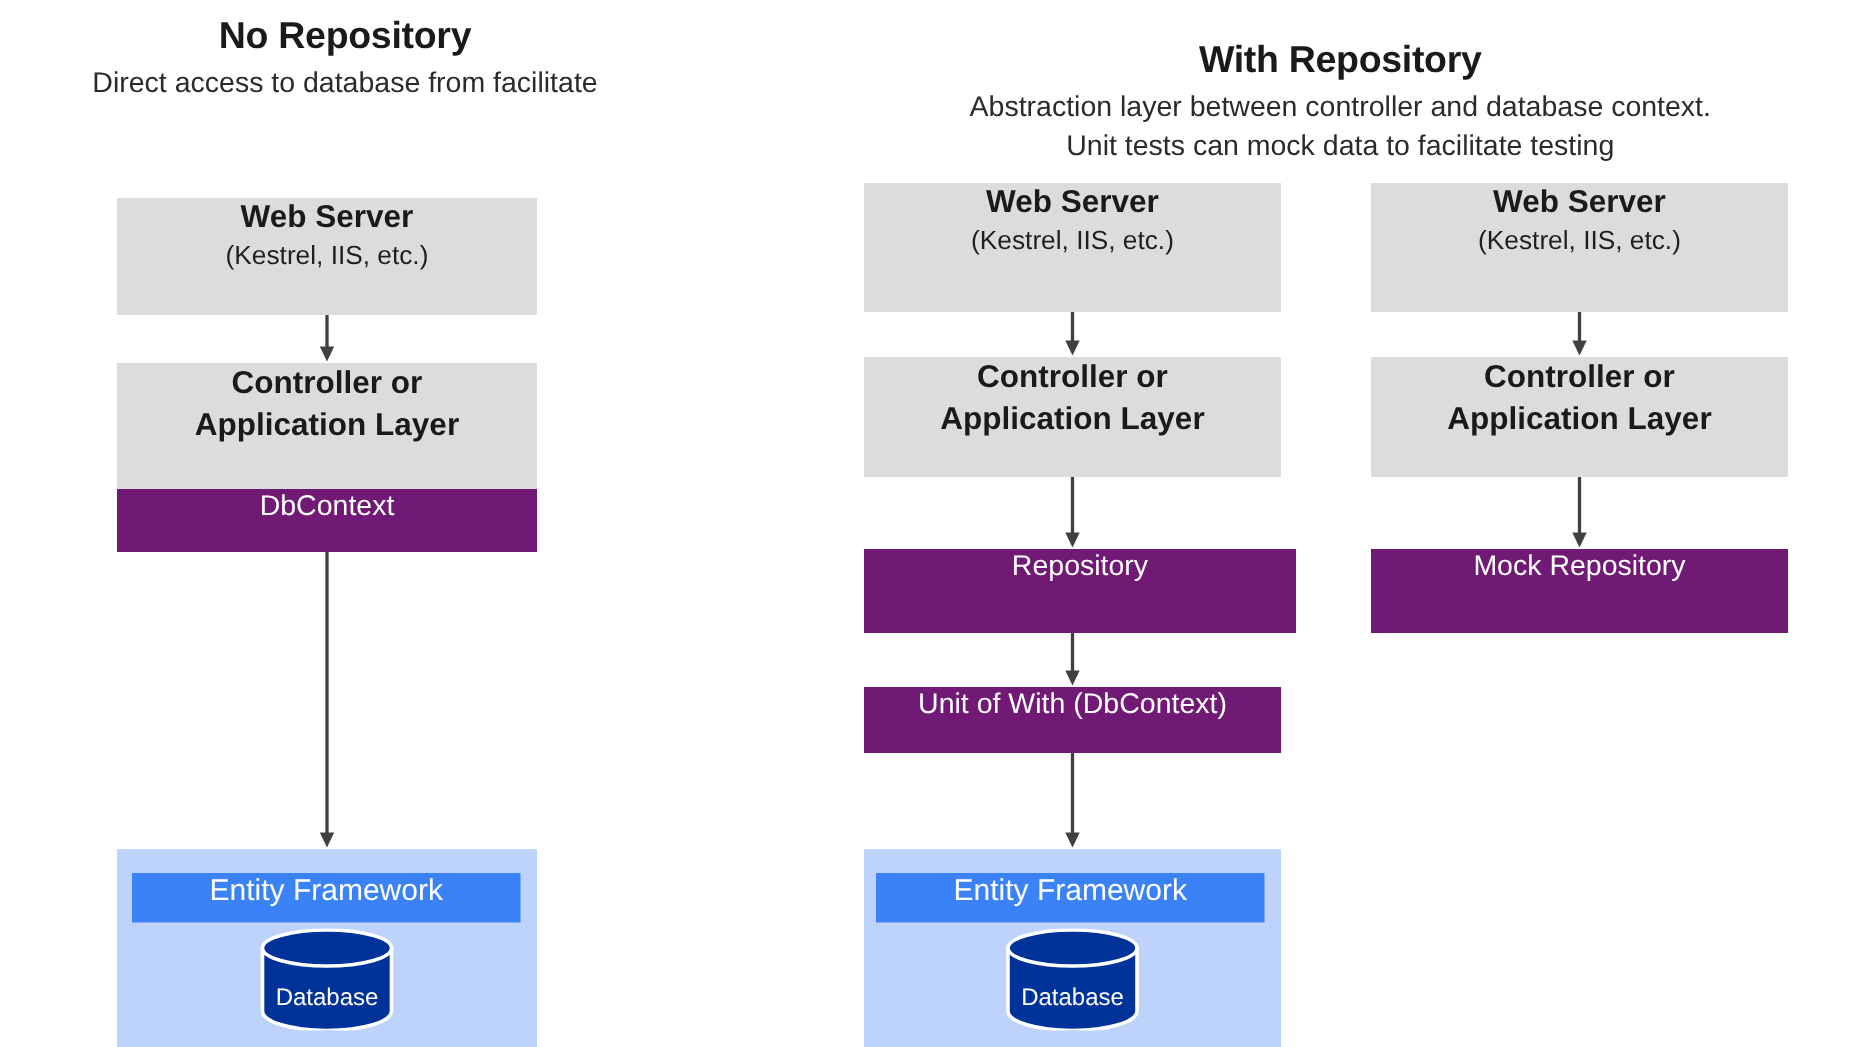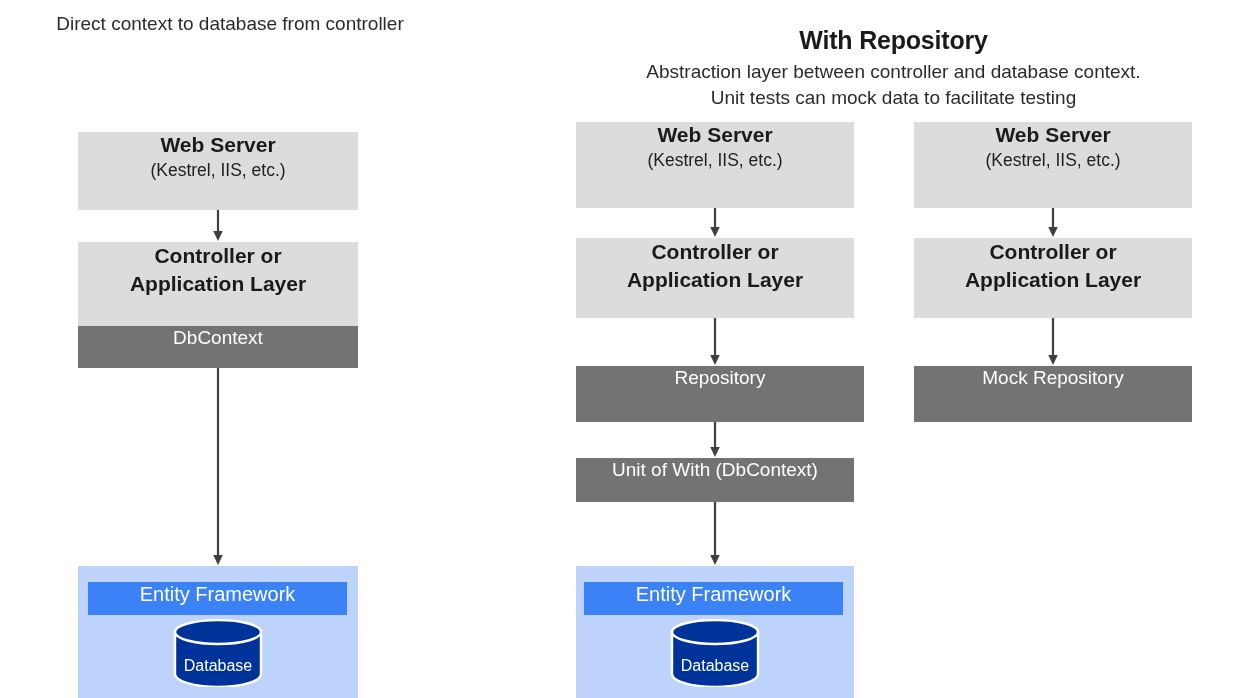--- a/index.html
+++ b/index.html
@@ -38,21 +38,21 @@
   
   .box {
     position: absolute;
     box-sizing: border-box;
     display: flex;
     flex-direction: column;
     align-items: center;
     text-align: center;
   }
   .box-gray  { background: #dcdcdc; }
-  .box-blue  { background: #737373; }
+  .box-blue  { background: #701a75; }
   .box-navy  { background: #3b82f6; }
   .box-light { background: #bed3fb; }
 
   .line1 {
     font-size: 21px;
     font-weight: bold;
     color: #1a1a1a;
     line-height: 26px;
   }
   .line2 {
@@ -92,21 +92,22 @@
     text-align: center;
     font-size: 16px;
     color: #ffffff;
     font-family: "Liberation Sans", sans-serif;
   }
 </style>
 </head>
 <body>
 
 <div class="col-header" style="left:0px; top:8px; width:460px;">
-  <div class="col-sub">Direct context to database from controller</div>
+  <div class="col-title">No Repository</div>
+  <div class="col-sub">Direct access to database from facilitate</div>
 </div>
 
 <div class="col-header" style="left:553px; top:24px; width:681px;">
   <div class="col-title">With Repository</div>
   <div class="col-sub">Abstraction layer between controller and database context.
 Unit tests can mock data to facilitate testing</div>
 </div>
 
 <div class="box box-gray" style="left:78px; top:132px; width:280px; height:78px;">
   <span class="line1">Web Server</span>

